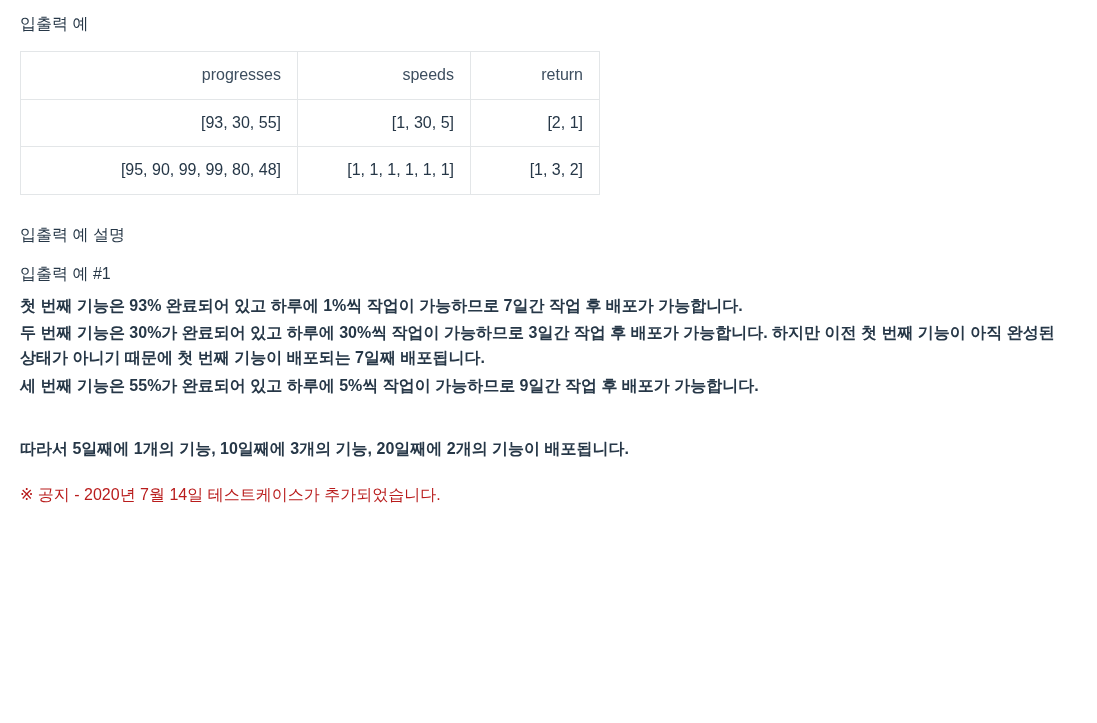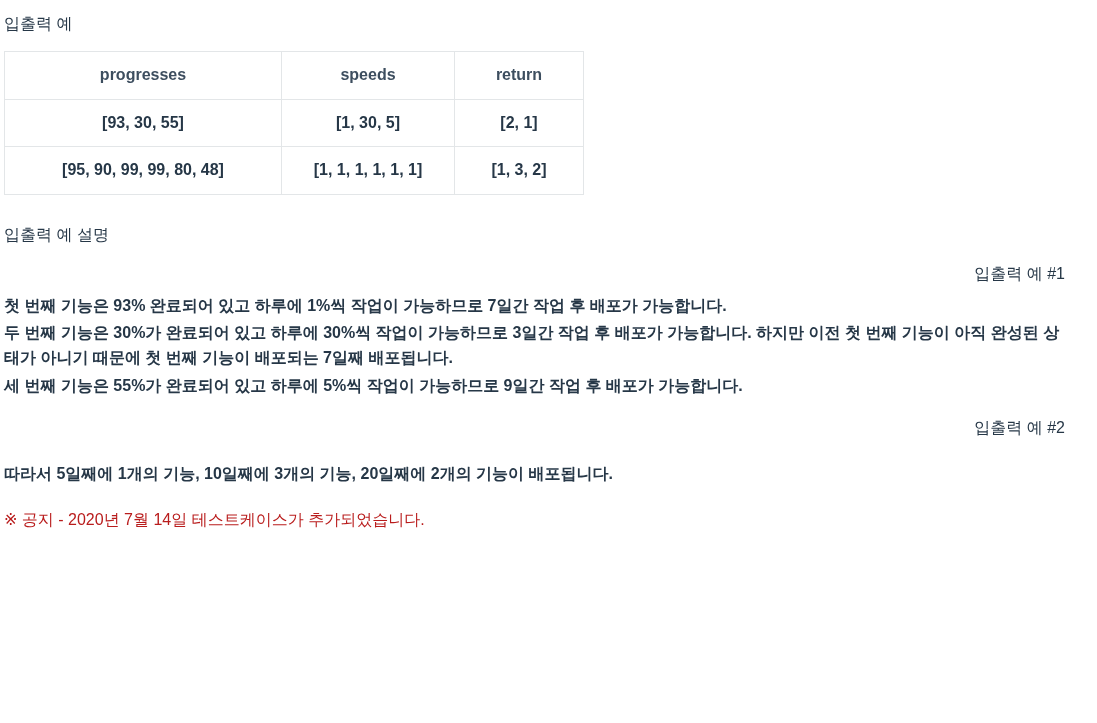--- a/index.html
+++ b/index.html
@@ -10,63 +10,62 @@
   body {
     width: 1097px;
     height: 723px;
     font-family: "Liberation Sans", "DejaVu Sans", sans-serif;
     color: #263747;
     font-size: 16px;
     line-height: 1.55;
     overflow: hidden;
   }
   .page {
-    padding: 12px 18px 0 4px;
+    padding: 12px 18px 0 20px;
     box-sizing: border-box;
     width: 1083px;
   }
   .section-title {
     font-size: 16px;
     color: #263747;
     margin: 0 0 14px 0;
     font-weight: 400;
   }
   table.io-table {
     border-collapse: collapse;
     margin: 0 0 0 0;
     border: 1px solid #e3e6e8;
     table-layout: fixed;
   }
   table.io-table th,
   table.io-table td {
     border: 1px solid #e3e6e8;
     padding: 11px 16px;
-    text-align: center;
-    font-weight: 700;
+    text-align: right;
+    font-weight: 400;
     font-size: 16px;
     color: #263747;
     vertical-align: middle;
     white-space: nowrap;
   }
   table.io-table thead th {
     color: #3d4e5f;
   }
   .col-progresses { width: 244px; }
   .col-speeds { width: 140px; }
   .col-return { width: 96px; }
 
   .block-gap-lg { height: 28px; }
   .block-gap-md { height: 16px; }
 
   .sub-heading {
     font-size: 16px;
     color: #263747;
     margin: 0 0 6px 0;
     font-weight: 400;
-    text-align: right;
   }
   p.para {
     margin: 0 0 2px 0;
     font-size: 16px;
     color: #263747;
     line-height: 1.58;
     max-width: 1063px;
     font-weight: bold;
   }
   p.para.spaced-above {
@@ -111,18 +110,17 @@
 
   <h3 class="section-title">입출력 예 설명</h3>
 
   <h4 class="sub-heading">입출력 예 #1</h4>
   <p class="para">첫 번째 기능은 93% 완료되어 있고 하루에 1%씩 작업이 가능하므로 7일간 작업 후 배포가 가능합니다.</p>
   <p class="para">두 번째 기능은 30%가 완료되어 있고 하루에 30%씩 작업이 가능하므로 3일간 작업 후 배포가 가능합니다. 하지만 이전 첫 번째 기능이 아직 완성된 상태가 아니기 때문에 첫 번째 기능이 배포되는 7일째 배포됩니다.</p>
   <p class="para">세 번째 기능은 55%가 완료되어 있고 하루에 5%씩 작업이 가능하므로 9일간 작업 후 배포가 가능합니다.</p>
 
   <div class="block-gap-md"></div>
 
-  <h4 class="sub-heading">입출력 예 #2</h4>
   <p class="para spaced-above">따라서 5일째에 1개의 기능, 10일째에 3개의 기능, 20일째에 2개의 기능이 배포됩니다.</p>
 
   <p class="notice">※ 공지 - 2020년 7월 14일 테스트케이스가 추가되었습니다.</p>
 
 </div>
 
 </body></html>

